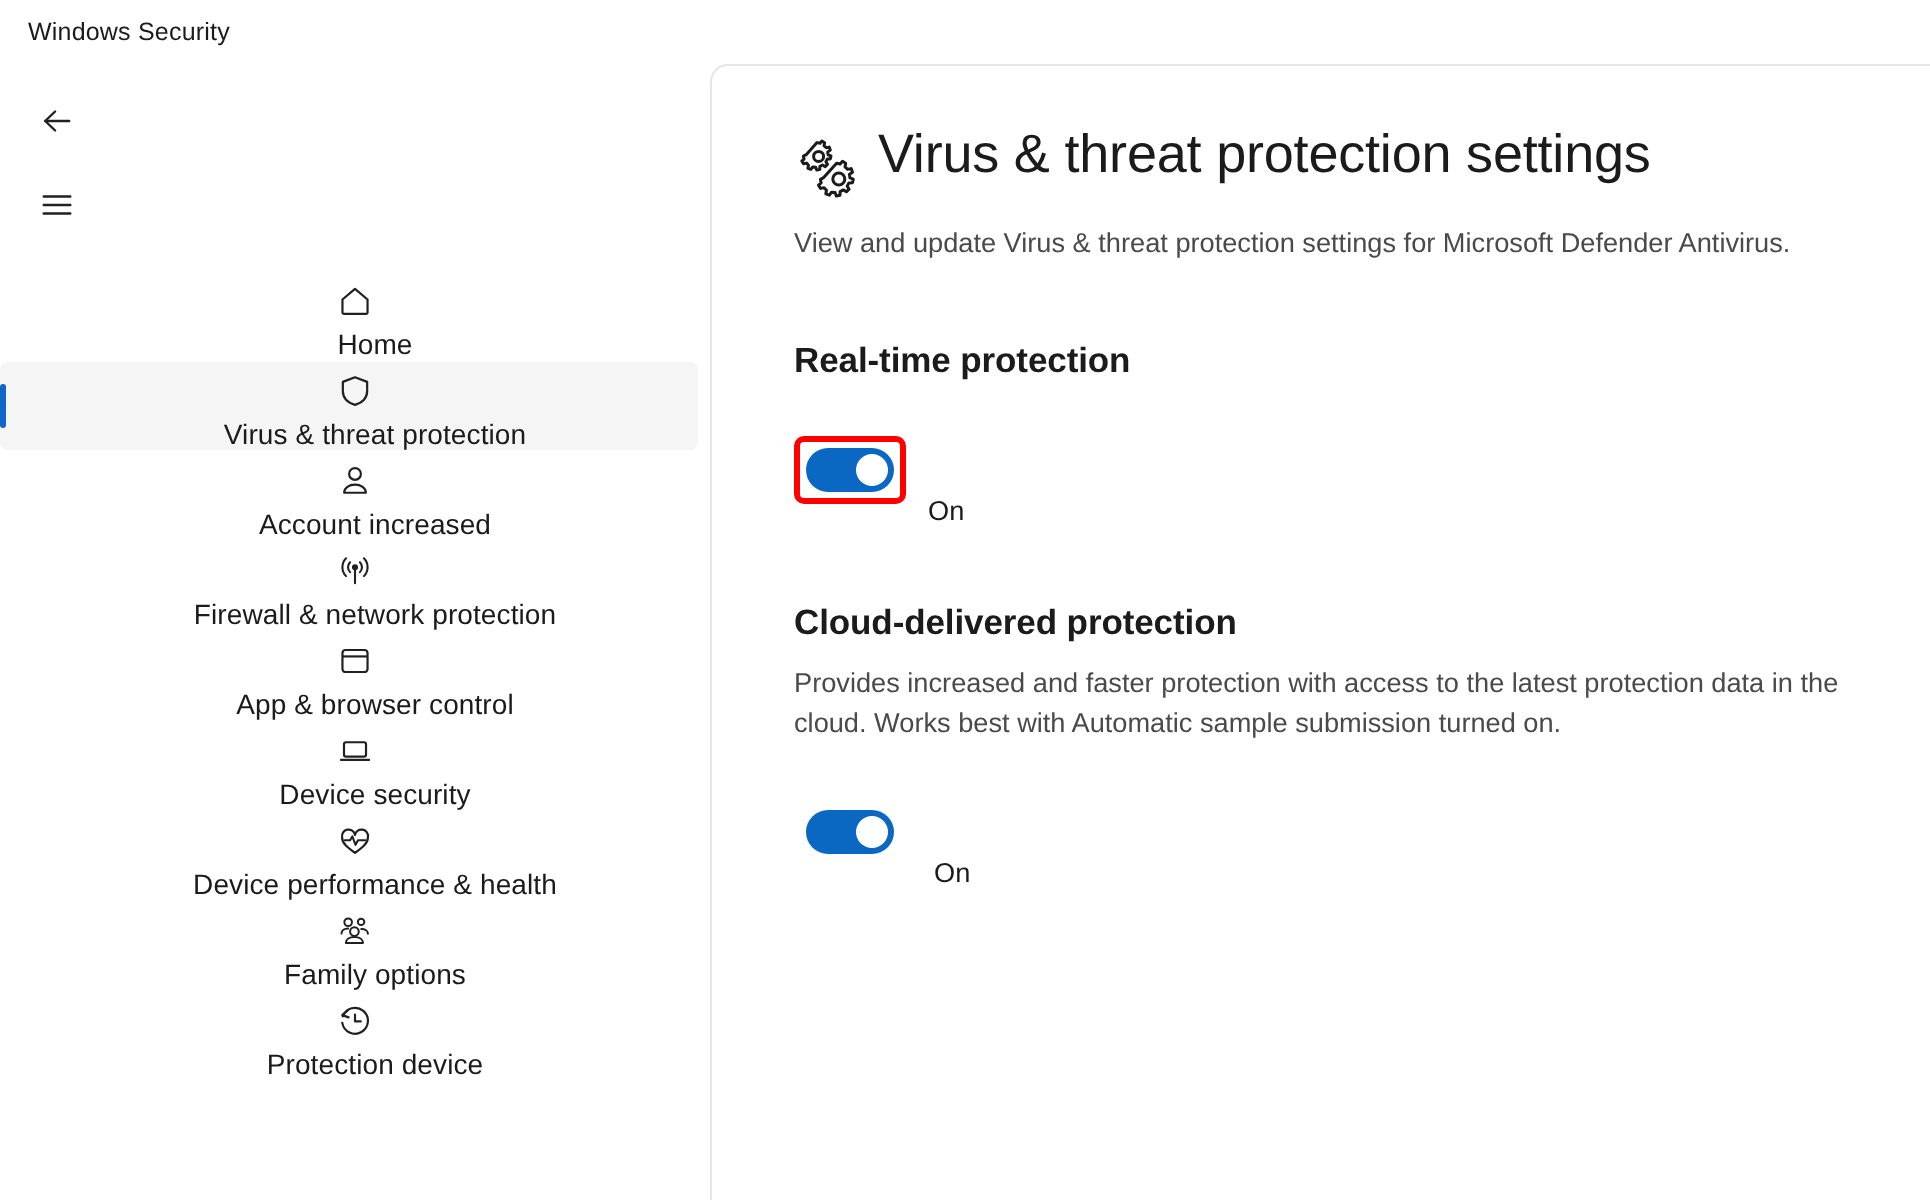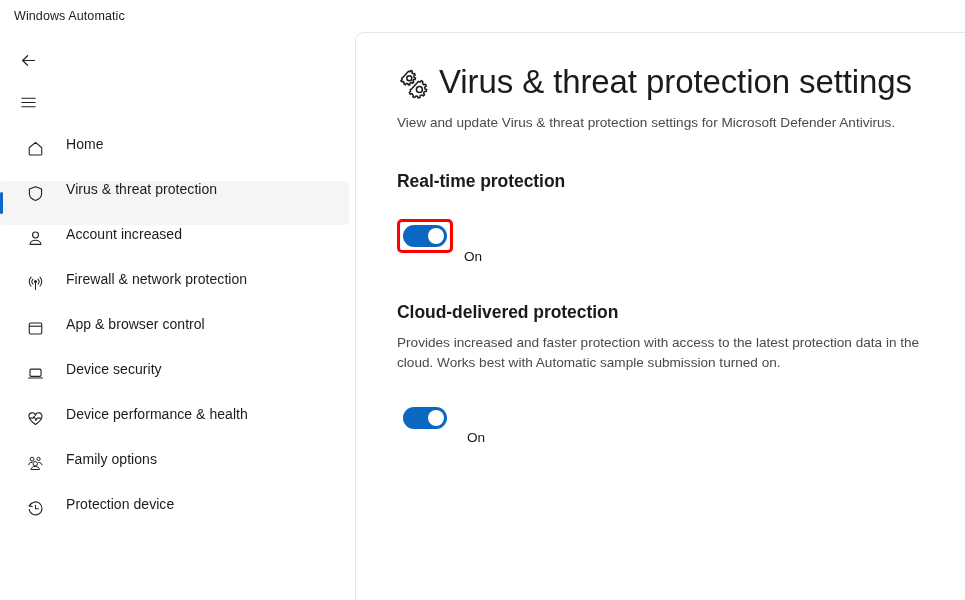--- a/index.html
+++ b/index.html
@@ -37,25 +37,26 @@
     cursor: pointer; background: transparent; border: none;
   }
   .back-btn { margin-top: 10px; }
   .ham-btn  { margin-top: 6px; }
 
   .nav-list { margin-top: 16px; }
 
   .nav-item {
     position: relative;
     height: 44px;
-    display: flex; 
-    padding-left: 26px;
+    display: flex; align-items: center;
+    padding-left: 14px;
     cursor: pointer;
     border-radius: 4px;
     margin: 0 6px 1px 0;
+    flex-direction: column;
   }
   .nav-item.selected { background: #f5f5f5; }
   .nav-item.selected::before {
     content: "";
     position: absolute;
     left: 0; top: 11px;
     width: 3px; height: 22px;
     background: #0f65c8;
     border-radius: 2px;
   }
@@ -85,21 +86,21 @@
   .content-inner { padding: 28px 22px 0 41px; }
 
   .page-head { display: flex; align-items: flex-start; }
   .page-title-icon {
     flex: 0 0 auto;
     width: 34px; height: 34px;
     margin-top: 6px; margin-right: 8px;
     color: #1b1b1b;
   }
   .page-title {
-    font-size: 33px; font-weight: 400;
+    font-size: 27px; font-weight: 400;
     color: #1b1b1b; line-height: 1.25;
     letter-spacing: -.1px;
   }
   .page-subtitle {
     margin-top: 11px;
     font-size: 13.6px; color: #4a4a4a;
     line-height: 1.45; max-width: 556px;
   }
 
   .section { margin-top: 38px; }
@@ -145,21 +146,21 @@
     margin-top: 40px;
   }
   .toggle-wrap.highlighted + .toggle-label { margin-left: 11px; }
 </style>
 </head>
 <body>
 
 <div id="app">
 
   <div class="titlebar">
-    <span class="titlebar-text">Windows Automatic</span>
+    <span class="titlebar-text">Windows Security</span>
   </div>
 
   <div class="sidebar">
 
     <div class="nav-btn back-btn">
       <svg width="19" height="19" viewBox="0 0 20 20" fill="none">
         <path d="M9 5 L3.8 10 L9 15" stroke="#202020" stroke-width="1.25" stroke-linecap="round" stroke-linejoin="round"></path>
         <path d="M3.9 10 H16.4" stroke="#202020" stroke-width="1.25" stroke-linecap="round"></path>
       </svg>
     </div>

